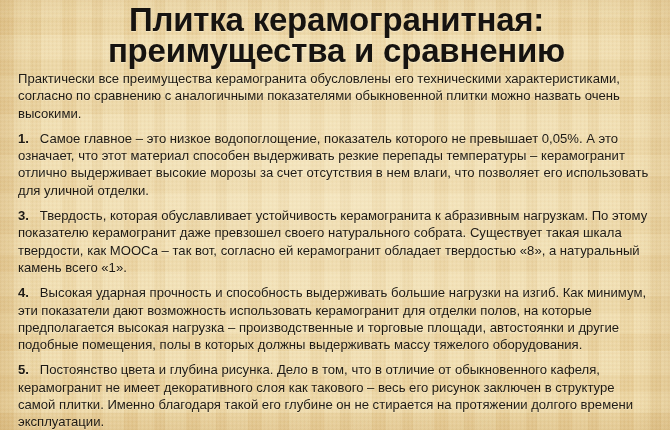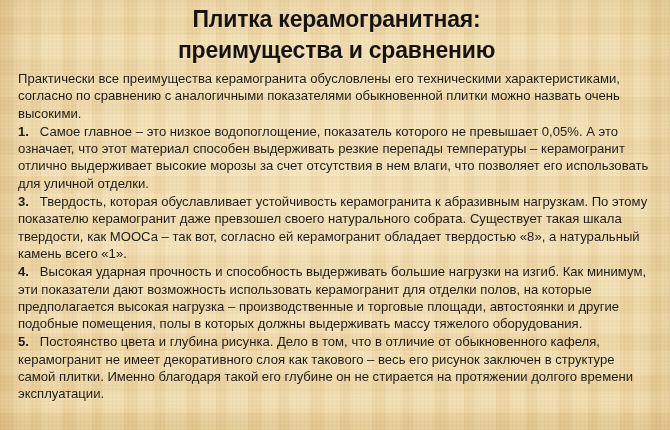--- a/index.html
+++ b/index.html
@@ -94,21 +94,21 @@
     box-sizing: border-box;
     height: 100%;
   }
 
   #title {
     margin: 0;
     padding: 4px 0 2px 0;
     text-align: center;
     color: #161310;
     font-weight: bold;
-    font-size: 23px;
+    font-size: 33px;
     line-height: 31px;
     letter-spacing: -0.2px;
     text-shadow: 0 1px 0 rgba(255,248,225,0.45);
   }
   #title .title-line {
     display: block;
   }
 
   .body-text {
     color: #1e1a14;
@@ -116,21 +116,21 @@
     line-height: 17.3px;
     text-align: left;
     padding-top: 2px;
   }
   .para {
     margin: 0 0 0 0;
     padding: 0;
     text-shadow: 0 1px 0 rgba(255,248,225,0.30);
   }
   .para + .para {
-    margin-top: 1px;
+    margin-top: 8px;
   }
   .para .num {
     font-weight: bold;
   }
 </style>
 </head>
 <body>
 
 <div id="poster">
 

